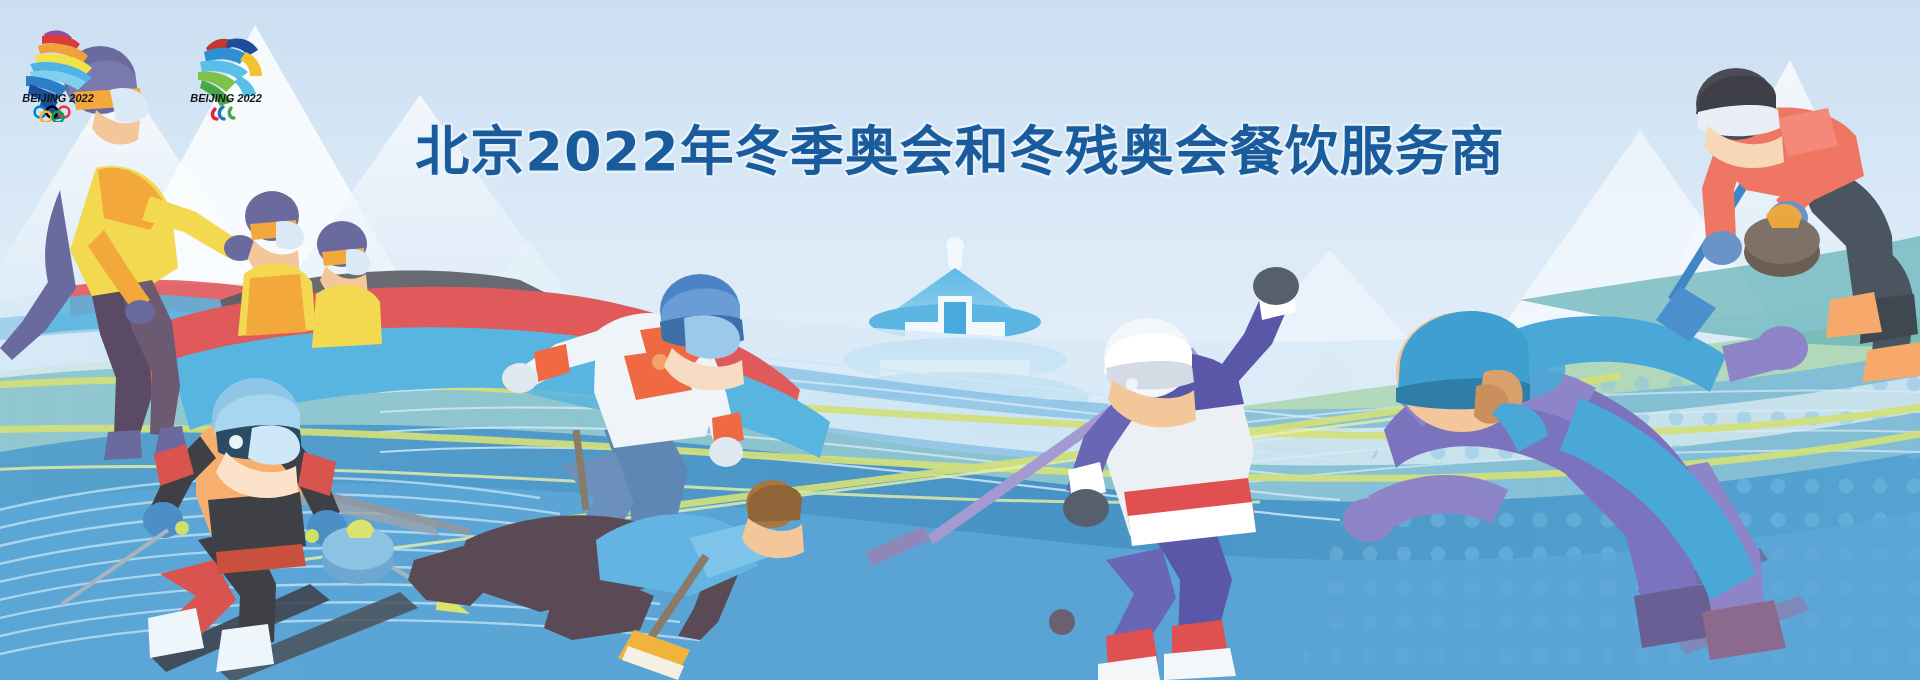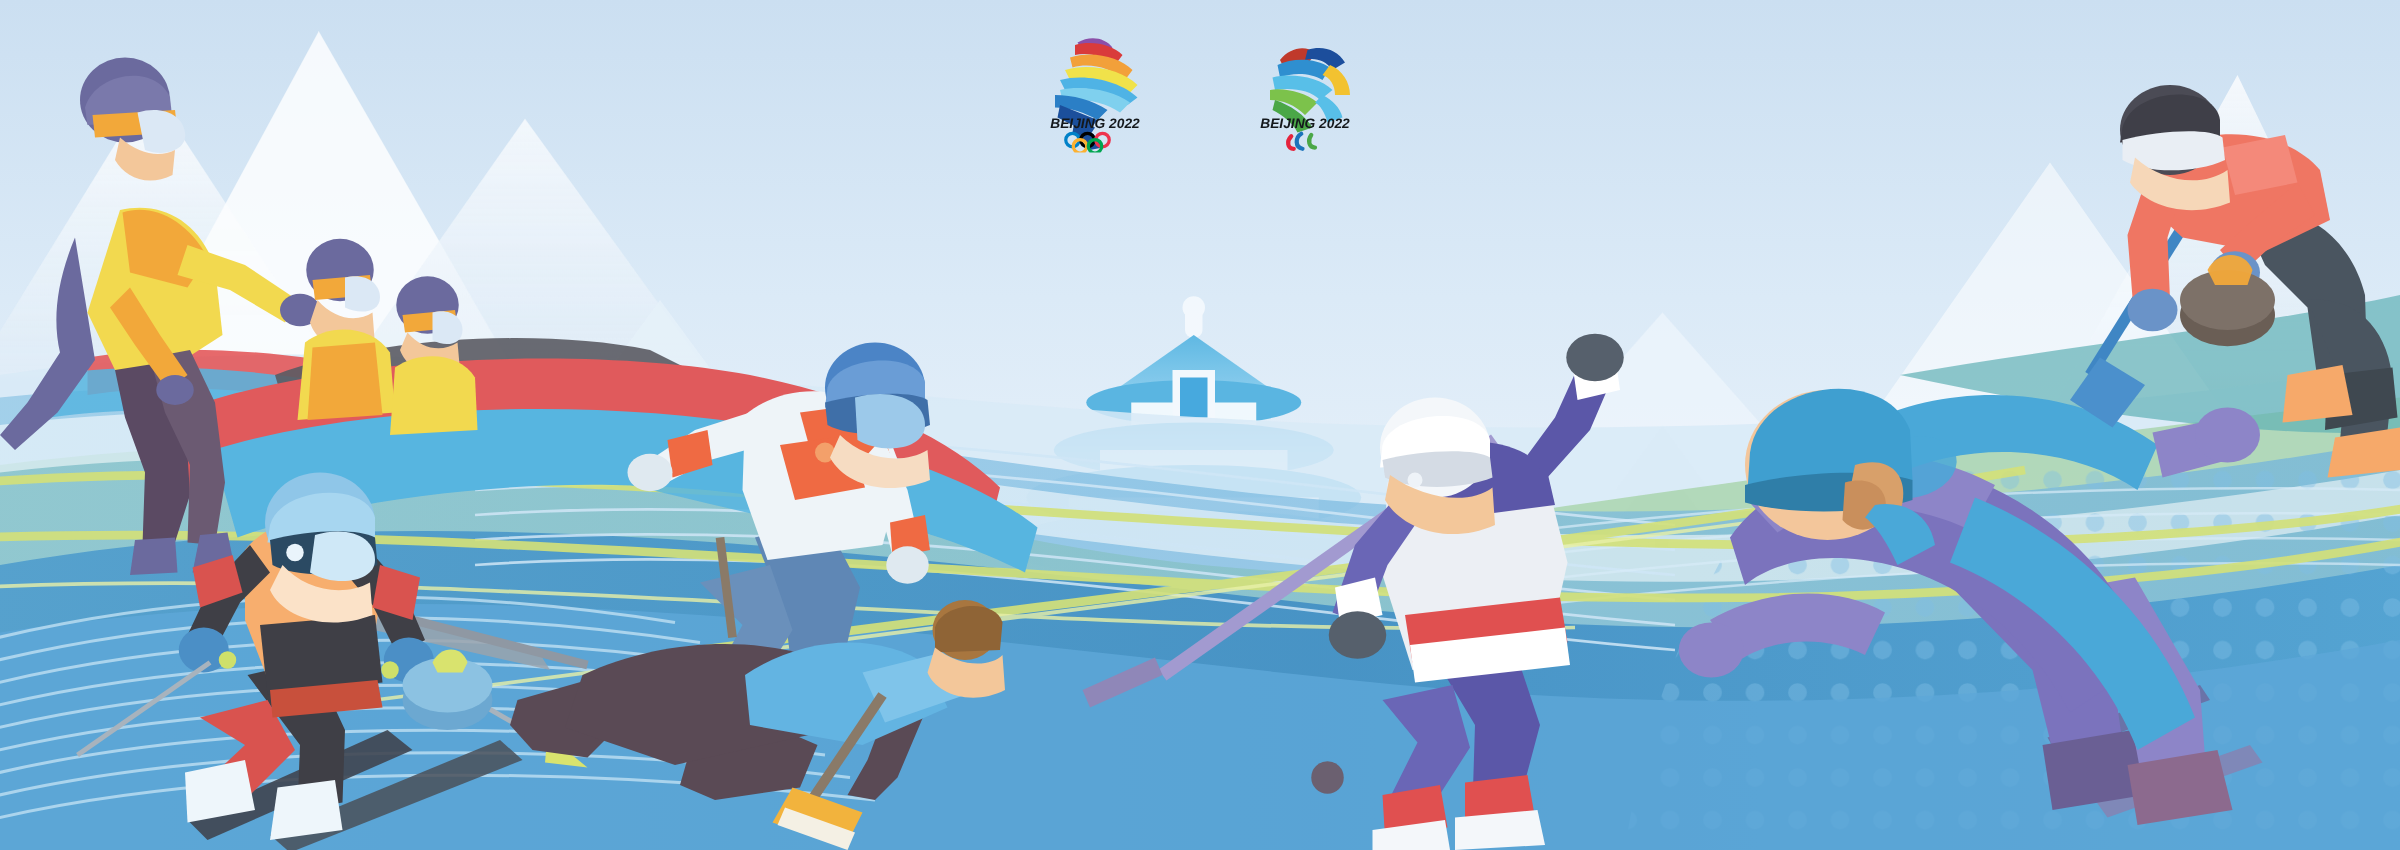--- a/index.html
+++ b/index.html
@@ -5,21 +5,21 @@
 <style>
   html,body{margin:0;padding:0;background:#ffffff;}
   body{font-family:"Liberation Sans","DejaVu Sans",sans-serif;}
   #banner{
     position:relative;width:1920px;height:680px;overflow:hidden;
     background:linear-gradient(178deg,#cfe1f2 0%,#d7e6f5 25%,#e4eef8 55%,#edf4fb 100%);
   }
   #banner svg.layer{position:absolute;left:0;top:0;width:1920px;height:680px;}
   #logos{
     position:absolute;left:0;top:22px;width:1920px;height:100px;
-    display:flex;justify-content:center;align-items:flex-start;gap:52px;
+    display:flex;justify-content:flex-start;align-items:flex-start;gap:52px;
     z-index:40;pointer-events:auto;
   }
   .emblem{width:116px;height:100px;display:block;}
   #title-wrap{
     position:absolute;left:0;top:122px;width:1920px;text-align:center;z-index:45;
   }
   #main-title{
     display:inline-block;margin:0;font-size:54px;line-height:1.12;font-weight:bold;
     letter-spacing:1px;color:#1a5b9c;
     font-family:"DejaVu Sans","Liberation Sans",sans-serif;
@@ -424,14 +424,17 @@
       </g>
       <text x="58" y="80" text-anchor="middle" font-size="11" font-weight="bold" font-style="italic" font-family="'Liberation Sans',sans-serif" fill="#14181c">BEIJING 2022</text>
       <g fill="none" stroke-width="3.4" stroke-linecap="round">
         <path d="M47 87 C43 91 44 97 49 97" stroke="#e5233c"></path>
         <path d="M55 85 C50 88 50 96 56 97" stroke="#1c74bb"></path>
         <path d="M63 86 C60 90 61 96 66 96" stroke="#4aa747"></path>
       </g>
     </svg>
   </div>
 
+  <div id="title-wrap">
+    <h1 id="main-title">北京2022年冬季奥会和冬残奥会餐饮服务商</h1>
+  </div>
 
 </div>
 
 </body></html>

